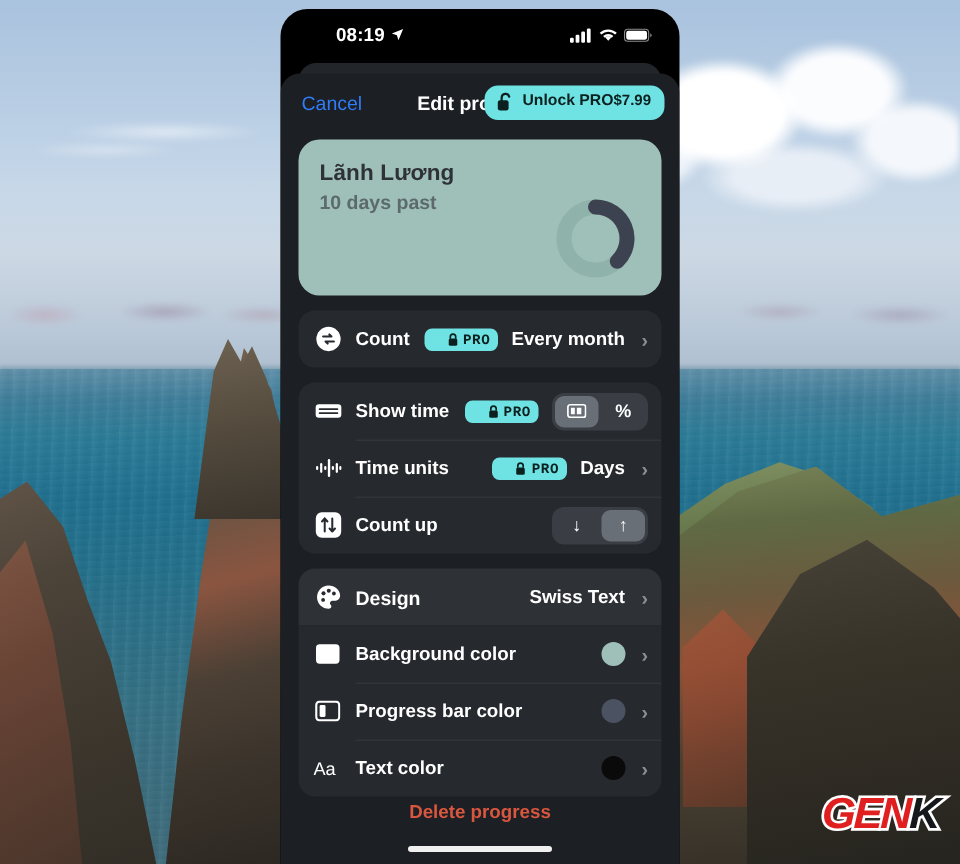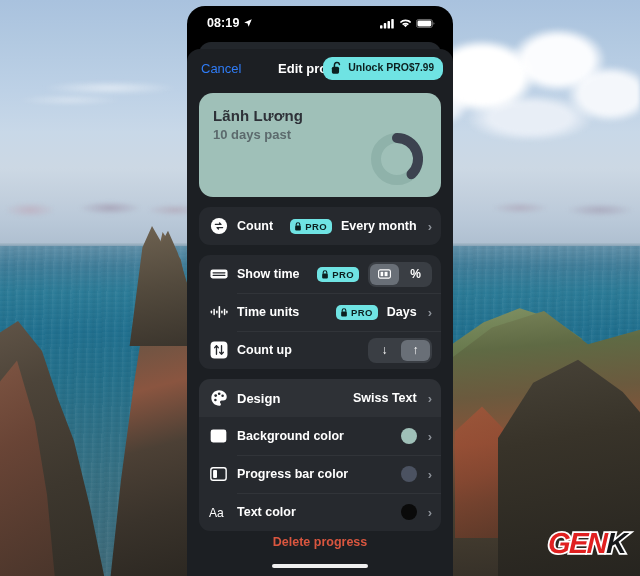--- a/index.html
+++ b/index.html
@@ -141,21 +141,21 @@
     border-radius: 18px 18px 0 0;
     overflow: hidden;
   }
   .statusbar {
     position: relative; height: 34px;
     display: flex; align-items: center; justify-content: space-between;
     padding: 0 18px 0 20px; color: #fff;
   }
   .sb-time {
     font-size: 12.5px; font-weight: bold; letter-spacing: .1px;
-    display: flex; align-items: center; gap: 4px;
+    display: flex; align-items: center; gap: 4px; margin-left: 17px;
   }
   .sb-right { display: flex; align-items: center; gap: 4px; }
 
   
   .sheet-behind {
     position: absolute; left: 12px; top: 36px; right: 12px; height: 30px;
     background: #22262b; border-radius: 12px 12px 0 0;
   }
 
   
@@ -217,23 +217,23 @@
     height: 1px; background: rgba(255,255,255,.055);
   }
   .row-label { font-size: 12.5px; color: #fff; flex: 1; font-weight: 600; }
   .row-label.bold { font-weight: bold; font-size: 13px; }
   .row-value { font-size: 12.5px; color: #fff; font-weight: 600; }
   .row-value.bold { font-weight: bold; }
   .ricon { width: 19px; height: 19px; flex: 0 0 19px; display: flex; align-items: center; justify-content: center; }
 
   .pro-badge {
     background: #6fe3e3; color: #0c2020;
-    border-radius: 5px; padding: 2px 5px 2px 4px;
+    border-radius: 5px; padding: 2px 5px 2px 15px;
     font-size: 9.5px; font-weight: bold; letter-spacing: .4px;
-    display: flex; align-items: center; gap: 3px;
+    display: flex; align-items: center; gap: 3px; font-family: Liberation Mono, monospace;
   }
   .chev { color: #8b9097; font-size: 13px; font-weight: bold; margin-left: 2px; }
 
   .seg {
     display: flex; background: #3a3e44; border-radius: 8px; padding: 2px;
     gap: 2px;
   }
   .seg-item {
     min-width: 29px; height: 21px; border-radius: 6px;
     display: flex; align-items: center; justify-content: center;

